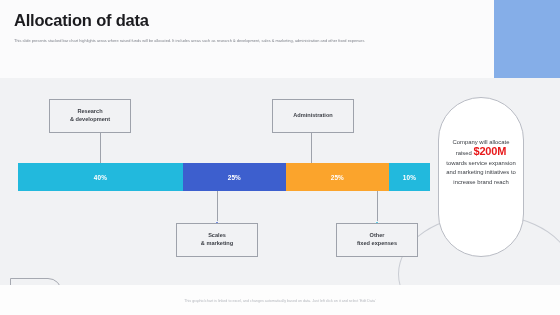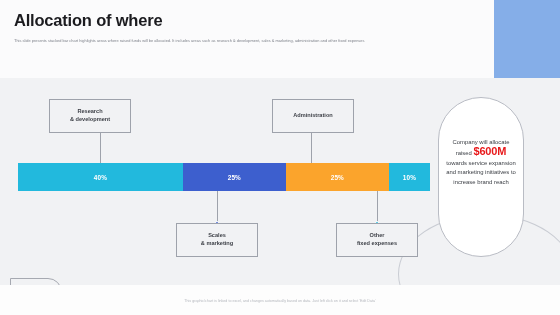--- a/index.html
+++ b/index.html
@@ -218,21 +218,21 @@
     letter-spacing: 0.02px;
     white-space: nowrap;
   }
 </style>
 </head>
 <body>
 
 <div id="slide">
 
   <div class="header-band"></div>
-  <div class="title">Allocation of where</div>
+  <div class="title">Allocation of data</div>
   <div class="subtitle">This slide presents stacked bar chart highlights areas where raised funds will be allocated. It includes areas such as research &amp; development, sales &amp; marketing, administration and other fixed expenses</div>
 
   <div class="blue-block"></div>
   <div class="blue-block-notch"></div>
 
   <div class="canvas"></div>
 
   <div class="deco-big-arc"></div>
   <div class="deco-blue-pill"></div>
   <div class="deco-outline-pill"></div>
@@ -273,21 +273,21 @@
 
   <div class="label-box" style="left:336px;top:223px;width:82px;height:34px;">
     <span>Other<br>fixed expenses</span>
   </div>
 
   <div class="stadium"></div>
   <div class="stadium-text">
     <span>Company will allocate</span>
     <br>
     <span>raised</span>
-    <span class="amount">$600M</span>
+    <span class="amount">$200M</span>
     <br>
     <span>towards service expansion and marketing initiatives to increase brand reach</span>
   </div>
 
   <div class="footer-band"></div>
   <div class="footer-note">This graphic/chart is linked to excel, and changes automatically based on data. Just left click on it and select 'Edit Data'</div>
 
 </div>
 
 </body></html>

